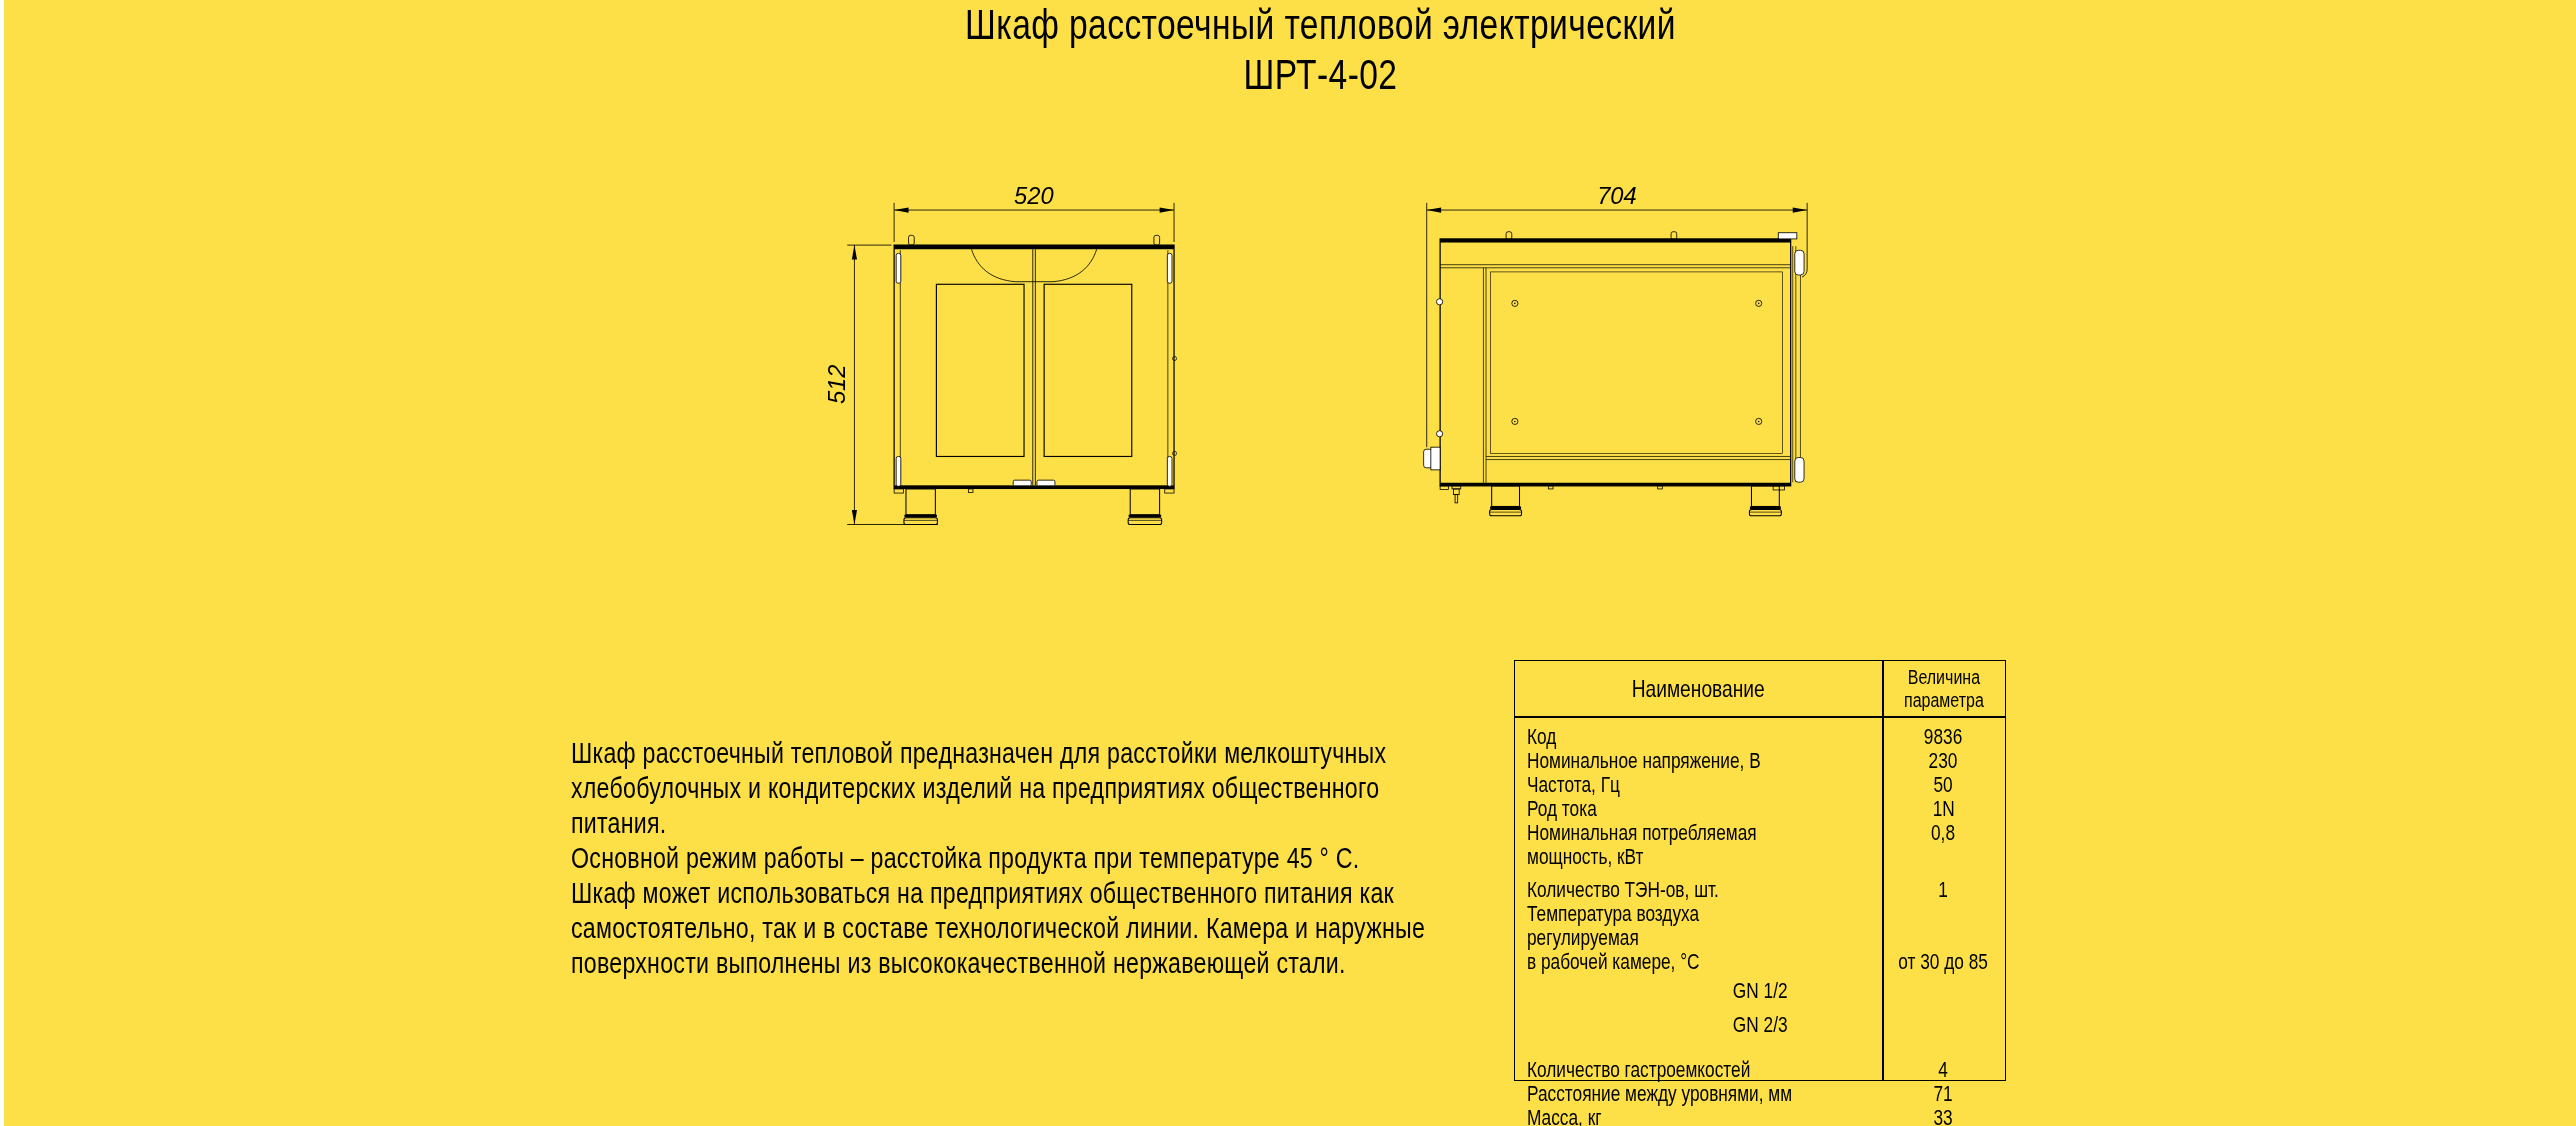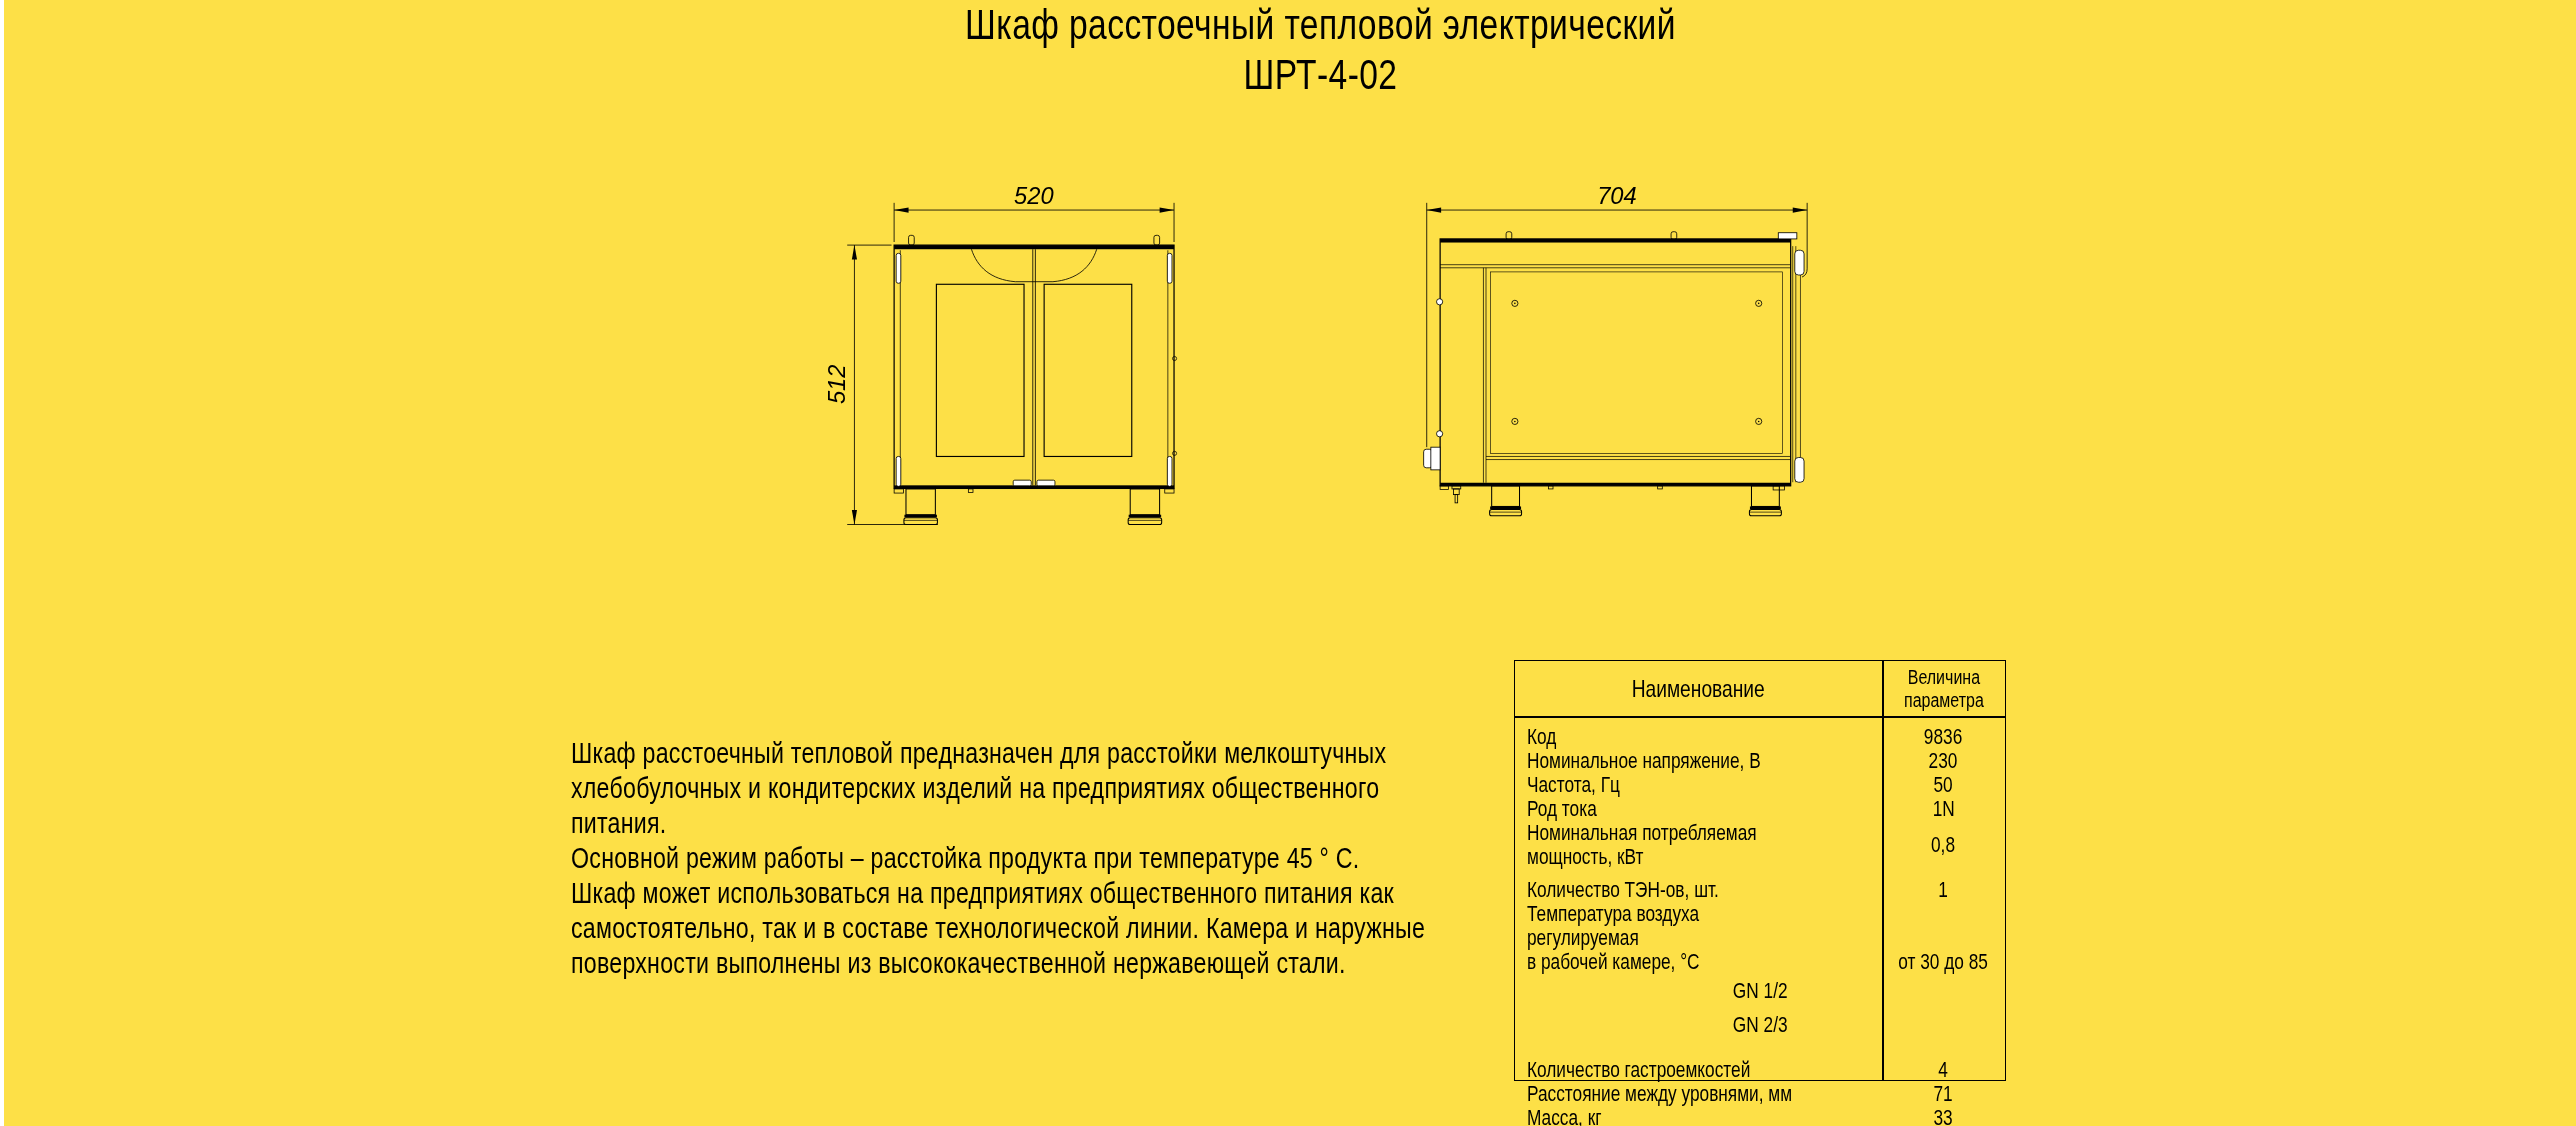--- a/index.html
+++ b/index.html
@@ -50,21 +50,21 @@
     font-size: 20px; line-height: 23px; text-align: center;
   }
   .spec-body { padding-top: 7.2px; }
   .spec-row { display: flex; min-height: 24px; }
   .spec-row .c-name {
     width: 367px; padding-left: 12.4px; box-sizing: border-box;
     font-size: 21.6px; line-height: 24px; display: flex; align-items: center;
   }
   .spec-row .c-value {
     flex: 1; font-size: 21.6px; line-height: 24px; text-align: center;
-    display: flex; align-items: center; justify-content: center;
+    display: flex; justify-content: center;
   }
   .spec-row.two-line { min-height: 48px; }
   .spec-row.two-line .c-name { align-items: flex-start; }
   .spec-row.v-bottom .c-value { align-items: flex-end; }
   .spec-row.v-tall .c-value { line-height: 24px; align-items: flex-start; }
   .gap-sm { margin-top: 9.3px; }
   .gap-md { margin-top: 15.5px; }
 </style>
 </head>
 <body>

